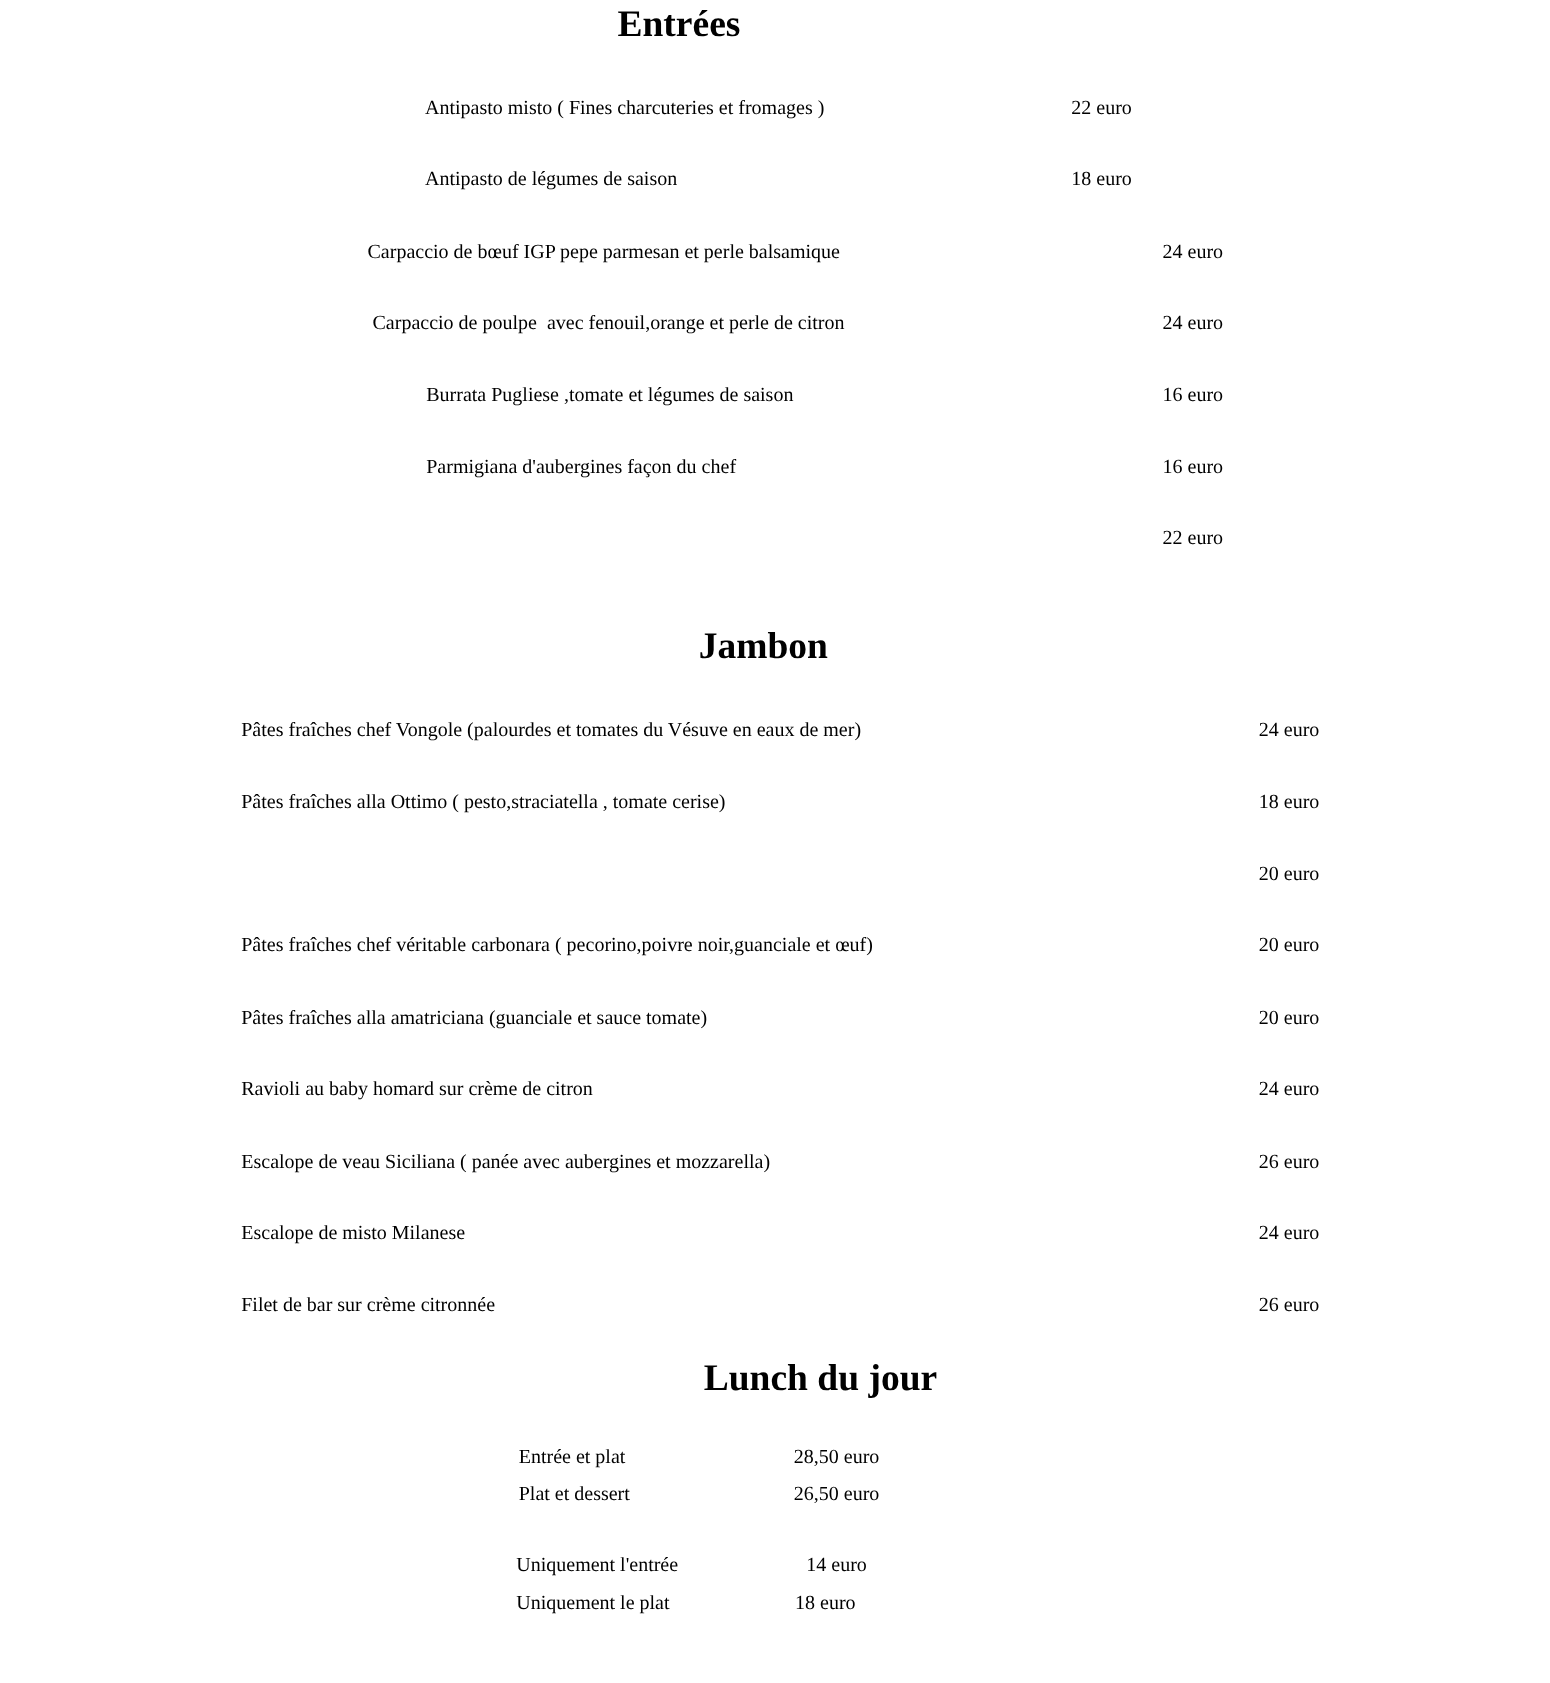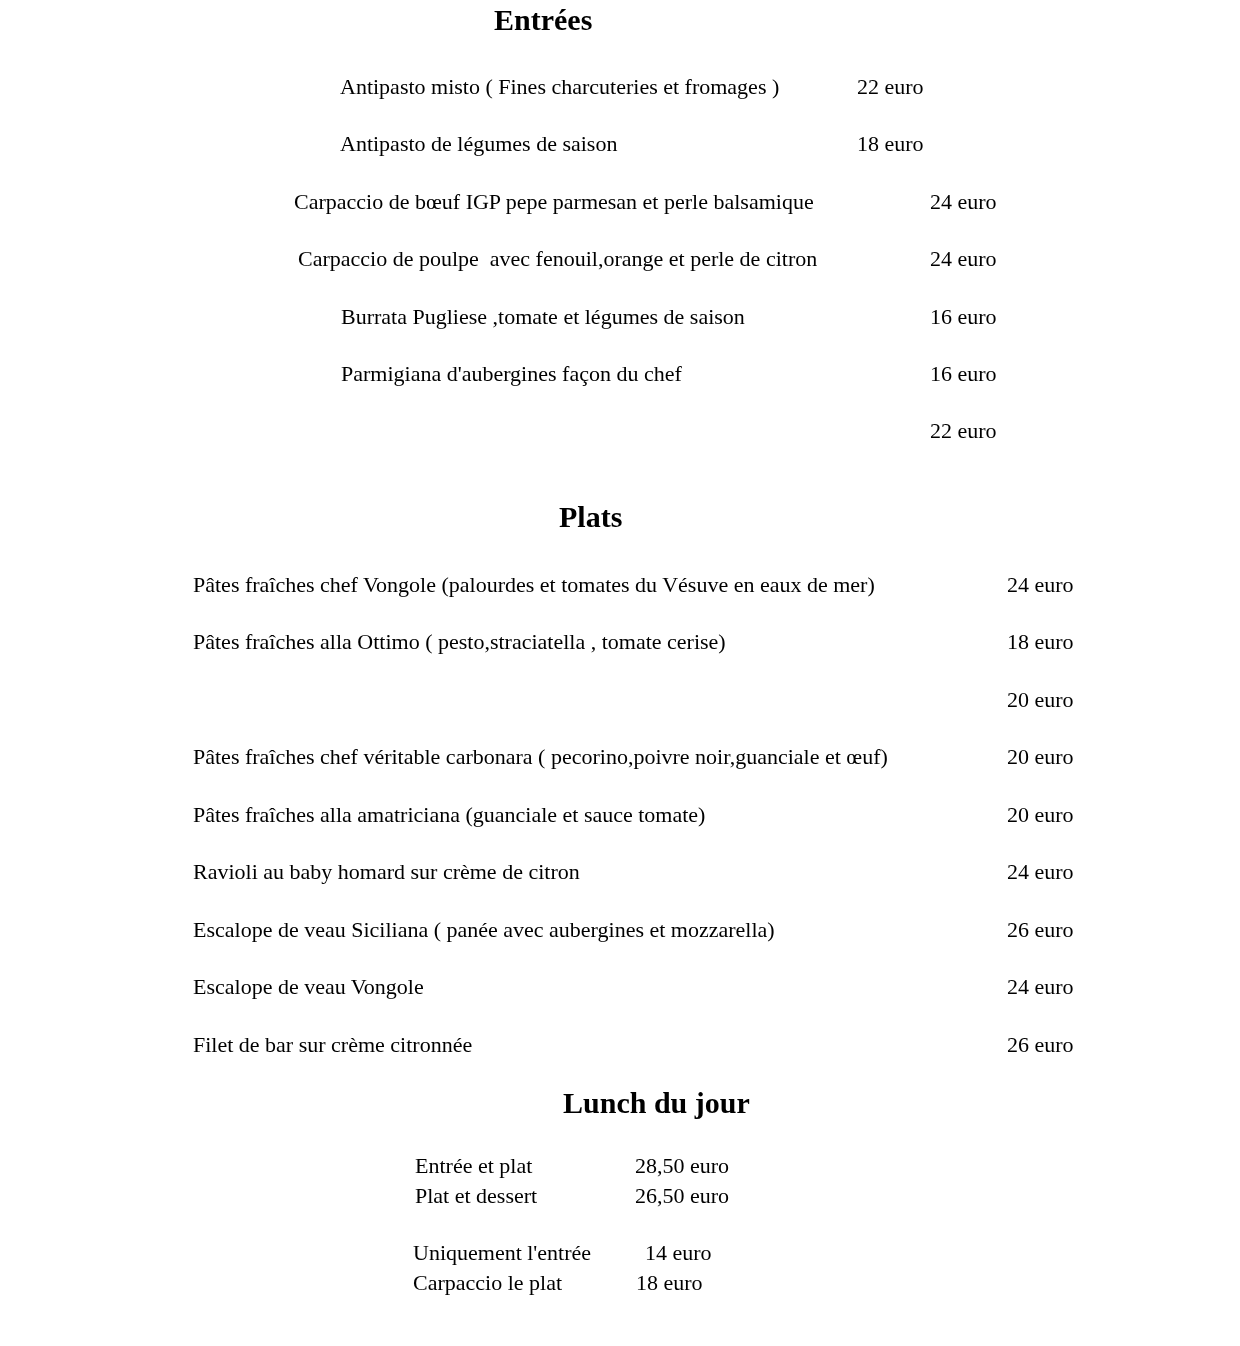--- a/index.html
+++ b/index.html
@@ -26,21 +26,21 @@
   .title.italic { }
   .row {
     position: absolute;
     left: 0;
     width: 100%;
     height: 28px;
   }
   .name, .price {
     position: absolute;
     top: 0;
-    font-size: 22px;
+    font-size: 16px;
     line-height: 28px;
     white-space: pre;
   }
 </style>
 </head>
 <body>
 
 <div class="doc">
 
   <h1 class="title italic" style="left:494px; top:2px;">Entrées</h1>
@@ -66,21 +66,21 @@
     <span class="price" style="left:930px">16 euro</span>
   </div>
   <div class="row" style="top:360px">
     <span class="name" style="left:341px">Parmigiana d'aubergines façon du chef</span>
     <span class="price" style="left:930px">16 euro</span>
   </div>
   <div class="row" style="top:417px">
     <span class="price" style="left:930px">22 euro</span>
   </div>
 
-  <h1 class="title" style="left:559px; top:499px;">Plats</h1>
+  <h1 class="title" style="left:559px; top:499px;">Jambon</h1>
 
   <div class="row" style="top:571px">
     <span class="name" style="left:193px">Pâtes fraîches chef Vongole (palourdes et tomates du Vésuve en eaux de mer)</span>
     <span class="price" style="left:1007px">24 euro</span>
   </div>
   <div class="row" style="top:628px">
     <span class="name" style="left:193px">Pâtes fraîches alla Ottimo ( pesto,straciatella , tomate cerise)</span>
     <span class="price" style="left:1007px">18 euro</span>
   </div>
   <div class="row" style="top:686px">
@@ -96,21 +96,21 @@
   </div>
   <div class="row" style="top:858px">
     <span class="name" style="left:193px">Ravioli au baby homard sur crème de citron</span>
     <span class="price" style="left:1007px">24 euro</span>
   </div>
   <div class="row" style="top:916px">
     <span class="name" style="left:193px">Escalope de veau Siciliana ( panée avec aubergines et mozzarella)</span>
     <span class="price" style="left:1007px">26 euro</span>
   </div>
   <div class="row" style="top:973px">
-    <span class="name" style="left:193px">Escalope de veau Vongole</span>
+    <span class="name" style="left:193px">Escalope de misto Milanese</span>
     <span class="price" style="left:1007px">24 euro</span>
   </div>
   <div class="row" style="top:1031px">
     <span class="name" style="left:193px">Filet de bar sur crème citronnée</span>
     <span class="price" style="left:1007px">26 euro</span>
   </div>
 
   <h1 class="title" style="left:563px; top:1085px;">Lunch du jour</h1>
 
   <div class="row" style="top:1152px; height:30px">
@@ -119,17 +119,17 @@
   </div>
   <div class="row" style="top:1182px; height:30px">
     <span class="name" style="left:415px">Plat et dessert</span>
     <span class="price" style="left:635px">26,50 euro</span>
   </div>
   <div class="row" style="top:1239px; height:30px">
     <span class="name" style="left:413px">Uniquement l'entrée</span>
     <span class="price" style="left:645px">14 euro</span>
   </div>
   <div class="row" style="top:1269px; height:30px">
-    <span class="name" style="left:413px">Carpaccio le plat</span>
+    <span class="name" style="left:413px">Uniquement le plat</span>
     <span class="price" style="left:636px">18 euro</span>
   </div>
 
 </div>
 
 </body></html>

